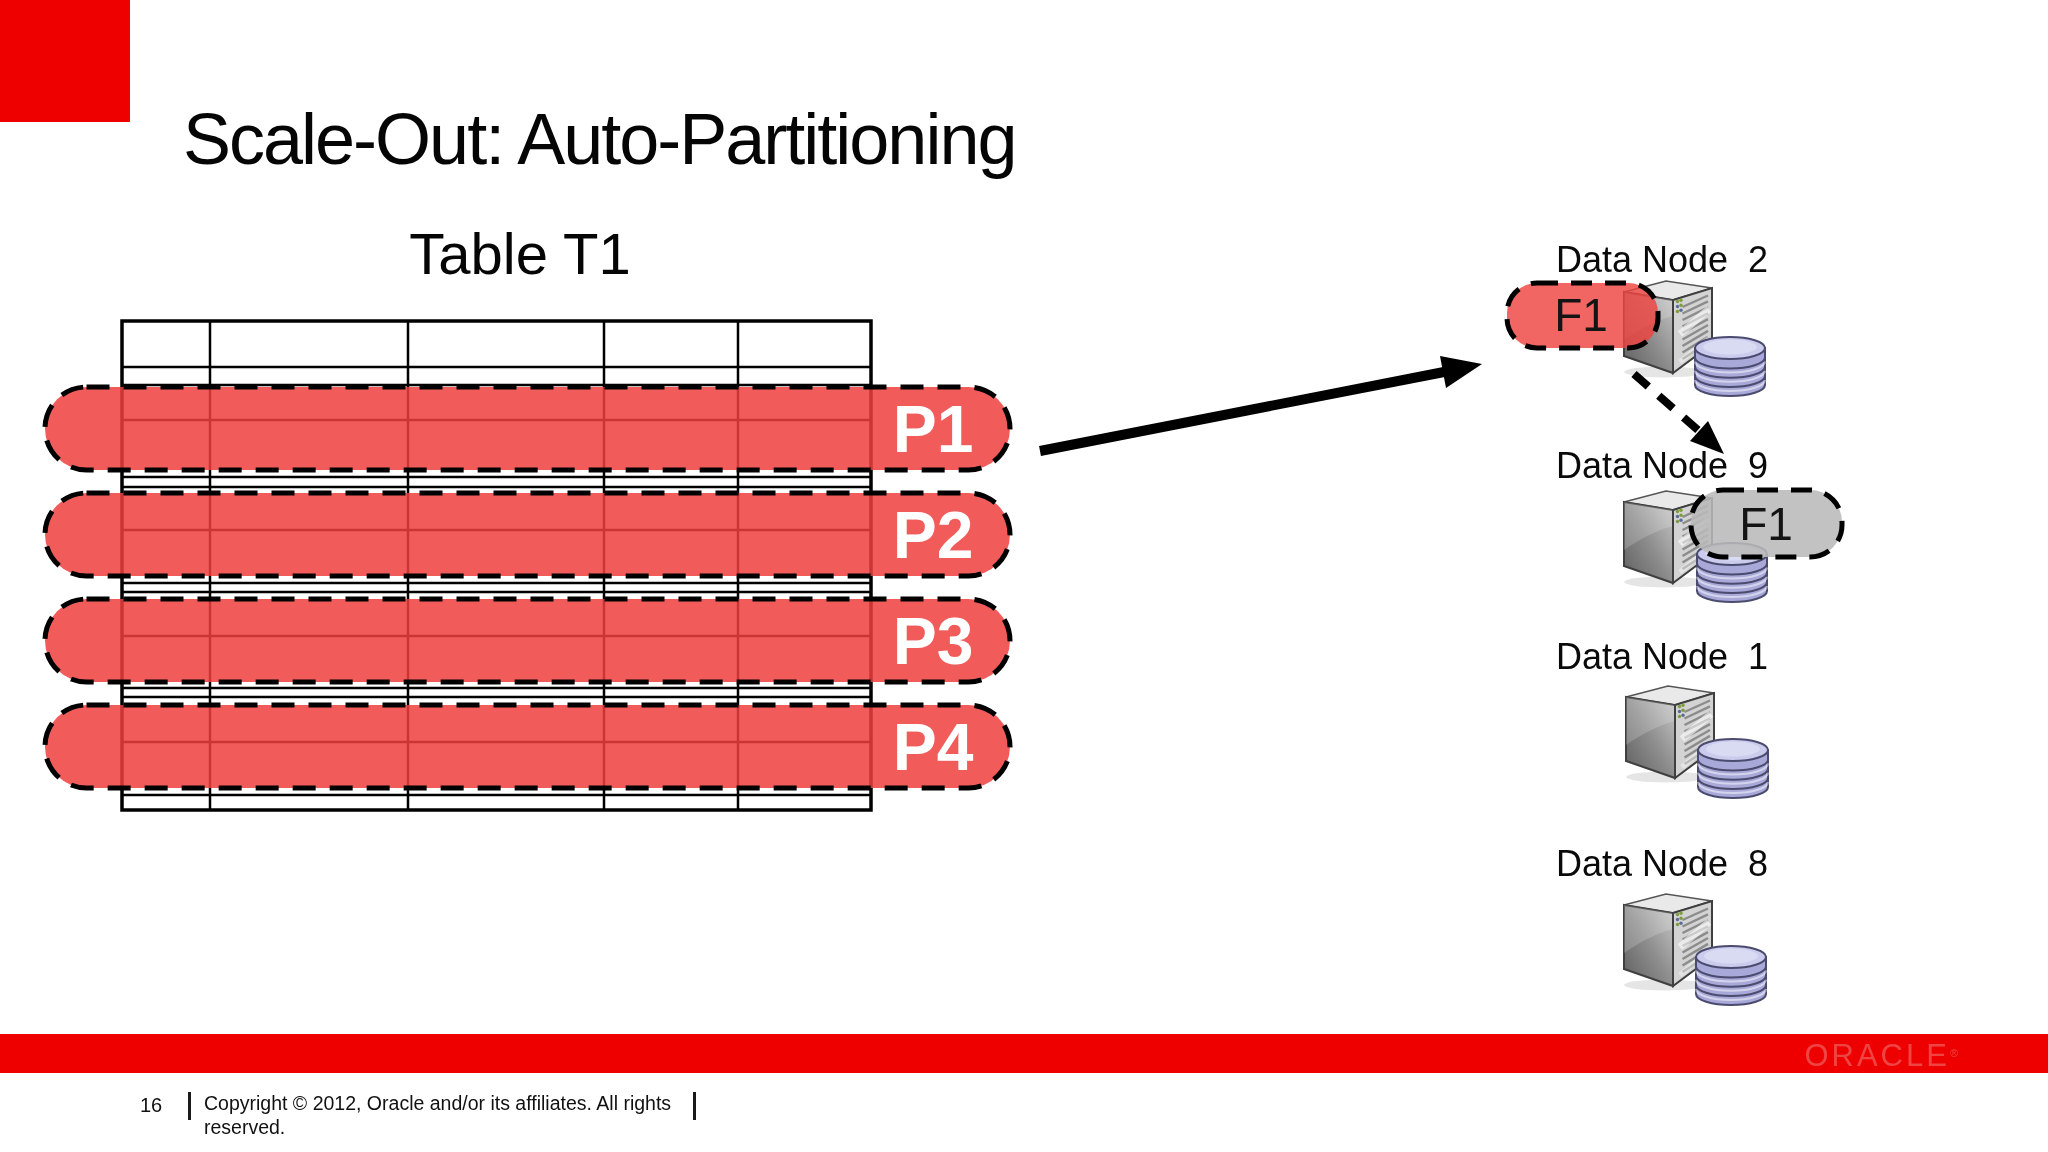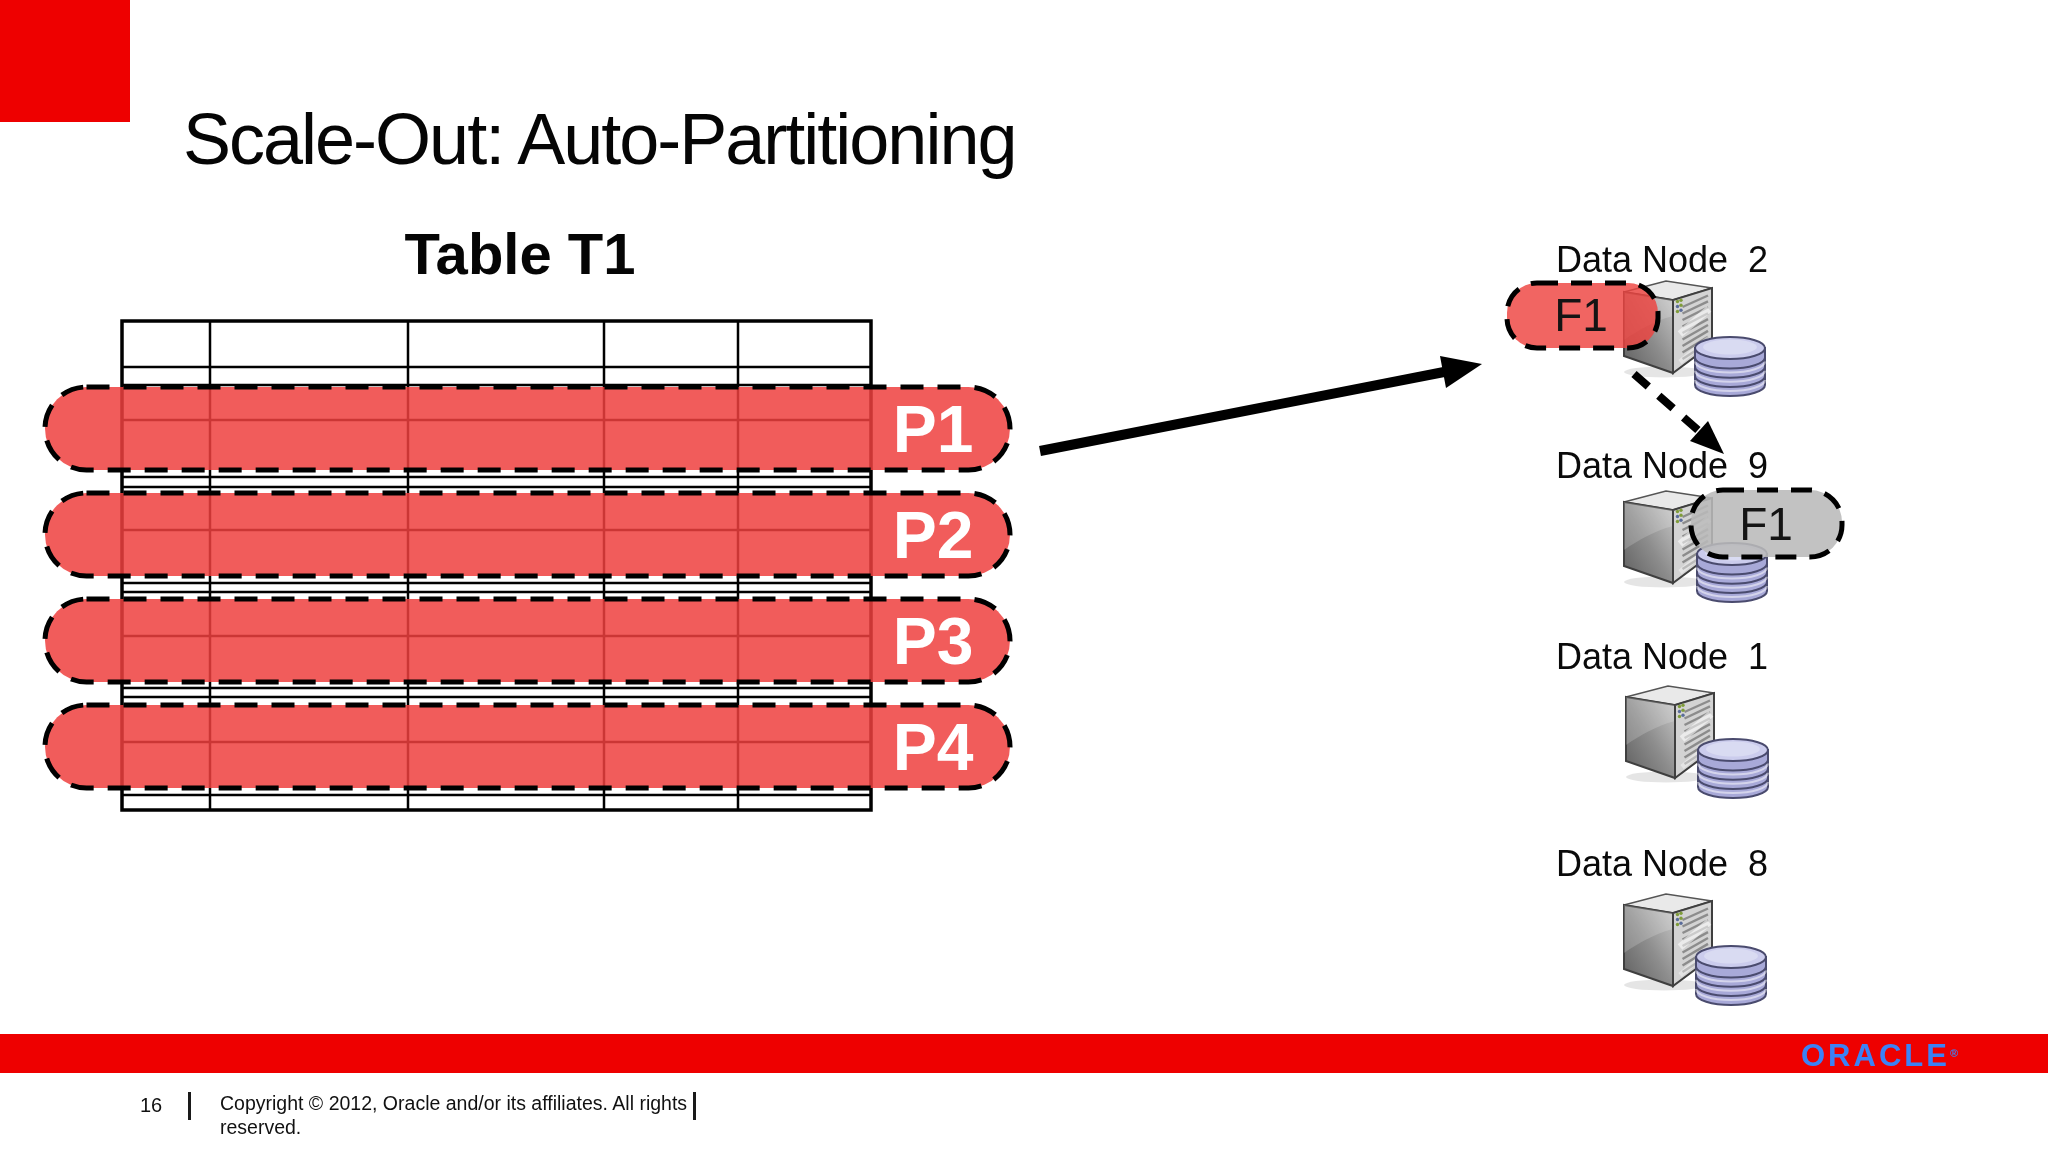--- a/index.html
+++ b/index.html
@@ -5,44 +5,44 @@
   html,body{margin:0;padding:0;background:#ffffff;}
   .slide{position:relative;width:2048px;height:1152px;background:#ffffff;overflow:hidden;
          font-family:"Liberation Sans",sans-serif;color:#000;}
 
   .corner-square{position:absolute;left:0;top:0;width:130px;height:122px;background:#EE0000;}
 
   .slide-title{position:absolute;left:183px;top:50px;font-size:72px;font-weight:normal;
                letter-spacing:-2px;line-height:1.15;color:#050505;white-space:pre;}
 
   .table-title{position:absolute;left:300px;top:222px;width:440px;text-align:center;
-               font-size:58px;font-weight:bold;line-height:1.1;color:#050505;}
+               font-size:58px;font-weight:normal;line-height:1.1;color:#050505;}
 
   .node-label{position:absolute;left:1556px;font-size:36px;line-height:1.1;color:#0a0a0a;white-space:pre;}
   .node-label.n1{top:240px}
   .node-label.n2{top:446px}
   .node-label.n3{top:637px}
   .node-label.n4{top:844px}
 
   .diagram-svg{position:absolute;left:0;top:0;width:2048px;height:1152px;pointer-events:none;}
 
   .p-label{font-family:"Liberation Sans",sans-serif;font-weight:bold;font-size:66px;fill:#ffffff;}
   .f1-label{font-family:"Liberation Sans",sans-serif;font-weight:400;font-size:46px;fill:#141414;}
 
   .footer-bar{position:absolute;left:0;top:1034px;width:2048px;height:39px;background:#EE0000;}
-  .oracle-logo{position:absolute;right:90px;top:1040px;color:#3b82f6;font-size:31px;
-               font-weight:bold;letter-spacing:3px;line-height:1;margin-left:40px;}
+  .oracle-logo{position:absolute;right:90px;top:1040px;color:#ef4444;font-size:31px;
+               font-weight:normal;letter-spacing:3px;line-height:1;margin-left:40px;}
   .oracle-logo .reg{font-size:11px;vertical-align:9px;letter-spacing:0;}
 
   .page-number{position:absolute;left:140px;top:1095px;width:34px;text-align:left;
                font-size:20px;line-height:1;color:#111;}
   .footer-sep{position:absolute;width:3px;height:28px;background:#1a1a1a;top:1092px;}
   .footer-sep.s1{left:188px;}
   .footer-sep.s2{left:693px;}
-  .copyright{position:absolute;left:220px;top:1092px;font-size:19.5px;line-height:23.5px;color:#111;}
+  .copyright{position:absolute;left:204px;top:1092px;font-size:19.5px;line-height:23.5px;color:#111;}
 </style>
 </head>
 <body>
 
 <div class="slide">
 
   <div class="corner-square"></div>
 
   <h1 class="slide-title">Scale-Out: Auto-Partitioning</h1>
 

